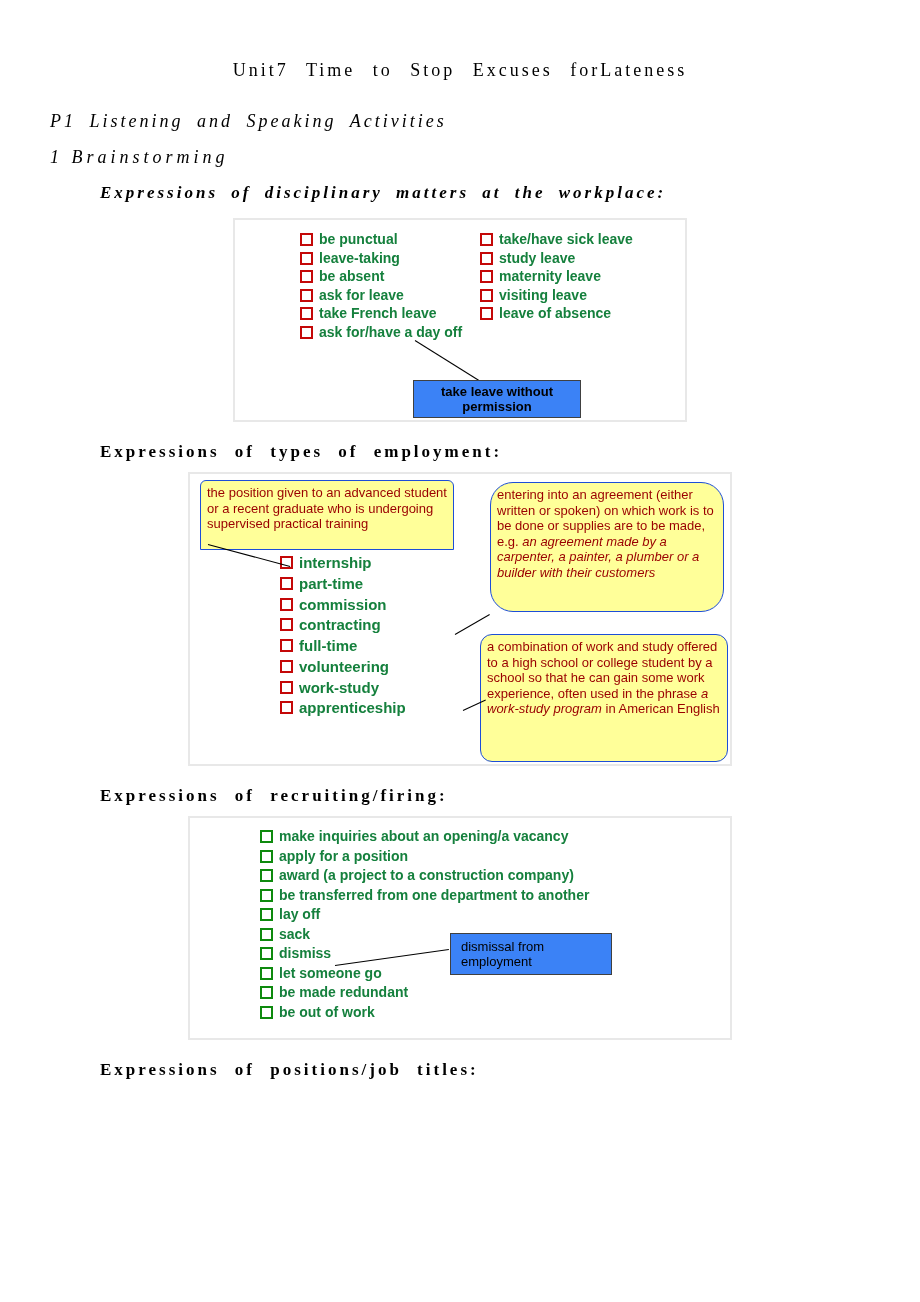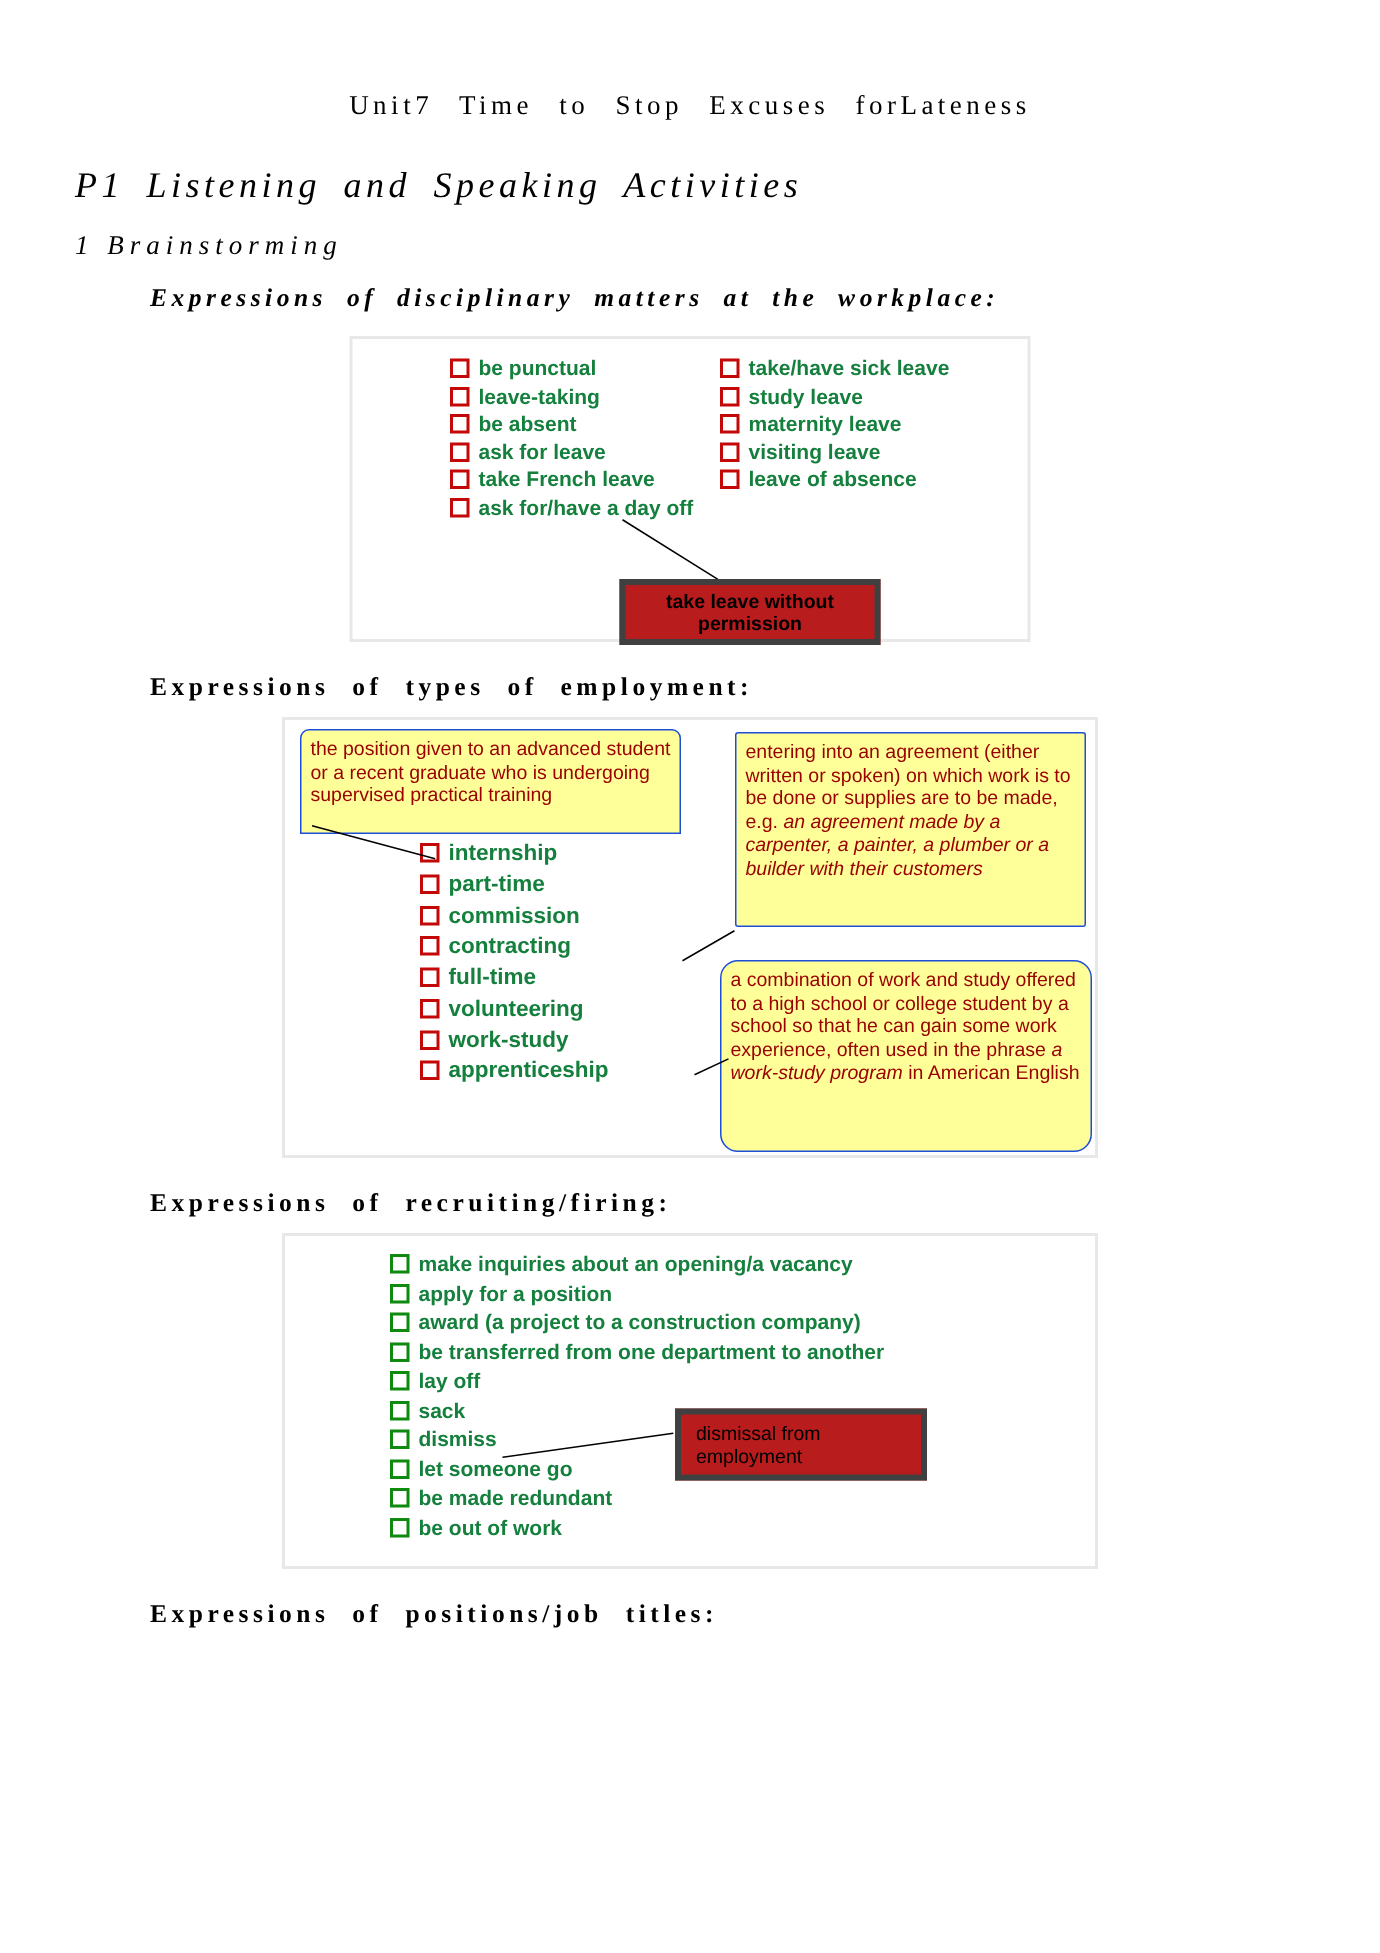--- a/index.html
+++ b/index.html
@@ -13,21 +13,21 @@
   }
   .title {
     text-align: center;
     font-size: 18px;
     letter-spacing: 3px;
     word-spacing: 10px;
     margin-bottom: 30px;
   }
   .section-header-italic {
     font-style: italic;
-    font-size: 24px;
+    font-size: 18px;
     letter-spacing: 3px;
     word-spacing: 6px;
     margin: 15px 0;
   }
   .section-sub {
     font-style: italic;
     font-size: 18px;
     letter-spacing: 4px;
     margin: 15px 0;
   }
@@ -82,22 +82,22 @@
     height: 9px;
     border: 2px solid #c40808;
     margin: 2px 6px 0 0;
     flex: 0 0 auto;
   }
   .square.green { border-color: #0e8a0e; }
   .bullet-txt { color: #15803d; }
 
   .callout {
     position: absolute;
-    background: #b91c1c;
-    border: 4px solid #404040;
+    background: #3b82f6;
+    border: 1px solid #404040;
     color: #000;
     font-family: Arial, Helvetica, sans-serif;
     font-weight: bold;
     font-size: 13px;
     padding: 3px 8px;
     text-align: center;
   }
   .fig1 .callout1 {
     left: 178px; top: 160px; width: 150px;
   }
@@ -115,21 +115,21 @@
     font-family: Arial, Helvetica, sans-serif;
     font-weight: normal;
     font-size: 13px;
     color: #9a0000;
     line-height: 1.2;
   }
   .note em { font-style: italic; }
   .fig2 .note1 { left: 10px; top: 6px; width: 240px; height: 60px;
     border-radius: 6px 6px 0 0;
   }
-  .fig2 .note2 { left: 300px; top: 8px; width: 220px; height: 120px; border-radius: 2px; }
+  .fig2 .note2 { left: 300px; top: 8px; width: 220px; height: 120px; border-radius: 23px; }
   .fig2 .note3 { left: 290px; top: 160px; width: 234px; height: 118px; border-radius: 12px; }
 
   .fig2 .list { position: absolute; left: 70px; top: 78px; width: 200px; }
   .fig2 .bullet-item { margin: 2px 0; font-size: 15px; padding-left: 20px; }
 
   .fig2 .ln-a { left: 18px; top: 70px; width: 85px; transform: rotate(15deg); }
   .fig2 .ln-b { left: 265px; top: 160px; width: 40px; transform: rotate(-30deg); }
   .fig2 .ln-c { left: 273px; top: 236px; width: 25px; transform: rotate(-25deg); }
 
   

